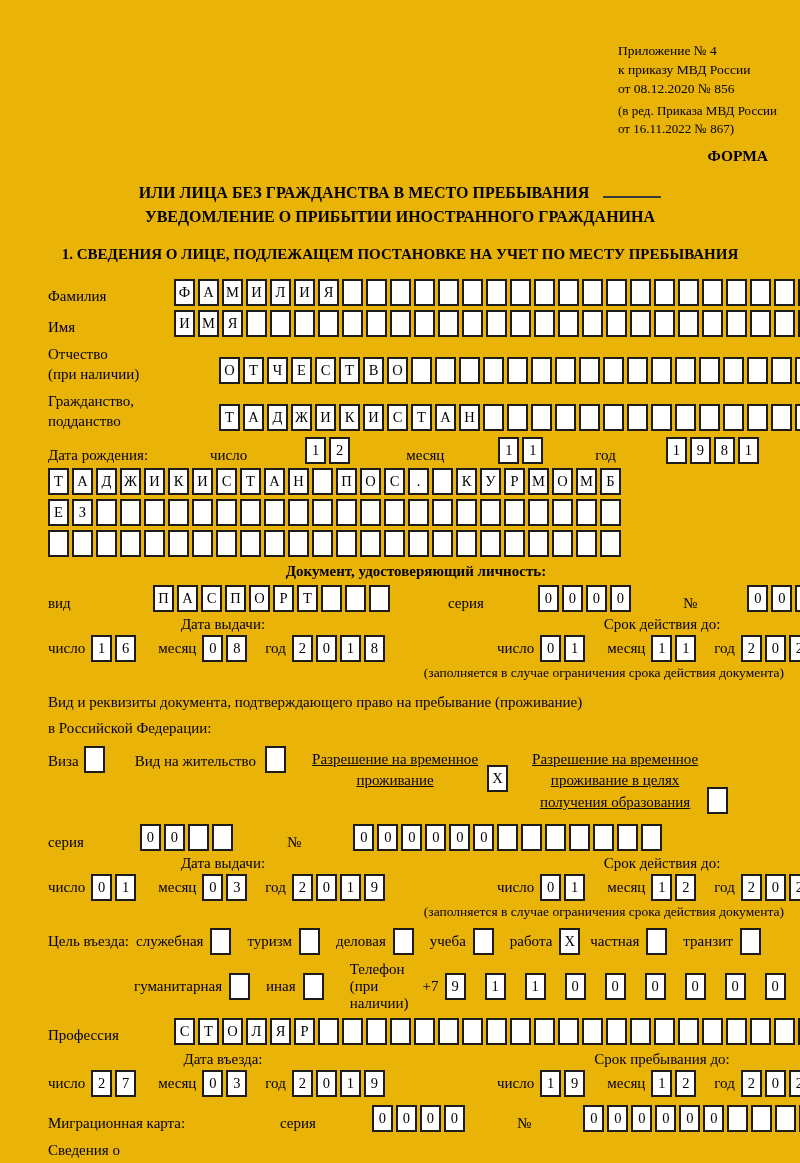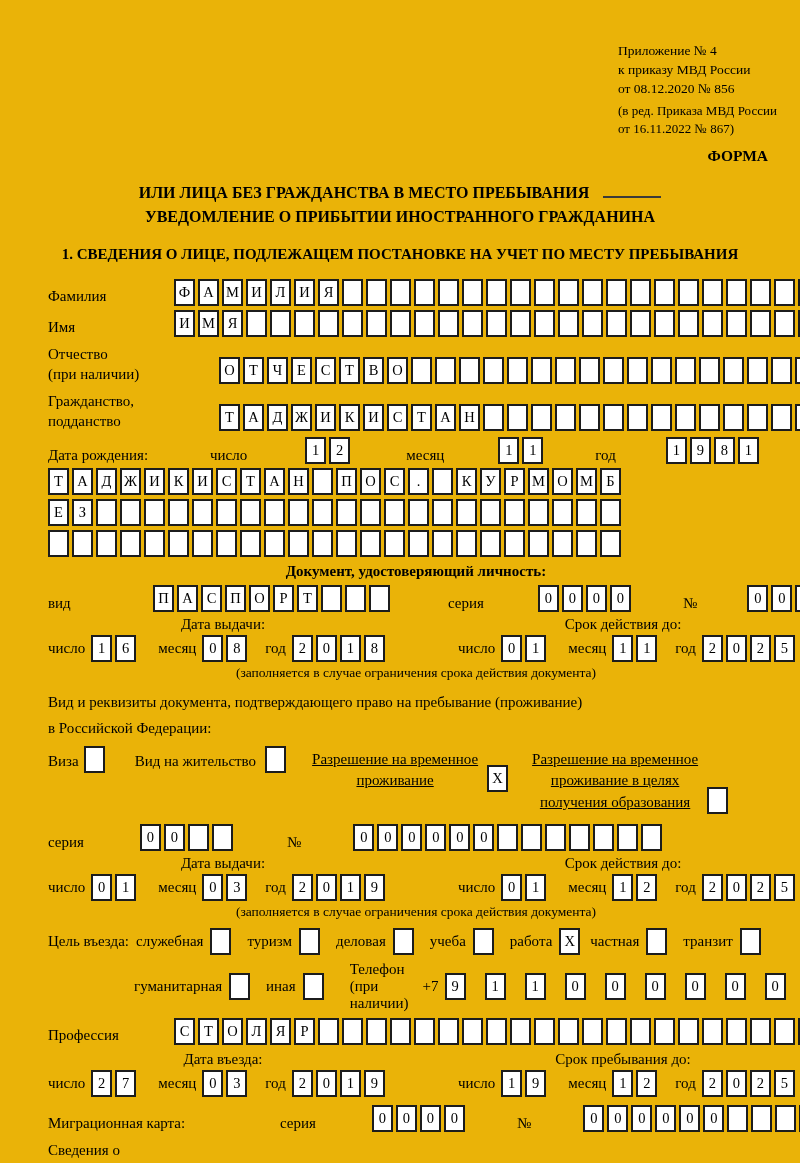--- a/index.html
+++ b/index.html
@@ -32,31 +32,31 @@
     width:21px;height:27px;
     border:2px solid #1c1c1c;
     text-align:center;line-height:23px;font-size:14.5px;
     background:#fff;
   }
   .stack{display:flex;flex-direction:column;gap:4px;}
   .inlbl{flex:none;padding-top:3px;}
   
   .docheading{text-align:center;font-weight:bold;margin:6px 0 5px;}
   
-  .datepair{display:flex;margin-bottom:2px;}
+  .datepair{display:flex;margin-bottom:2px;gap:39px;}
   .dblock{display:flex;flex-direction:column;}
   .dblock.left{width:410px;flex:none;}
   .dtitle{text-align:center;margin-bottom:2px;}
   .dblock.left .dtitle{width:350px;}
   .dblock.right .dtitle{width:330px;}
   .dline{display:flex;align-items:center;}
   .dline .dl{padding:0 6px 0 0;}
   .dline .cells{margin-right:10px;}
   .dline .cells:last-child{margin-right:0;}
-  .note{text-align:center;font-size:13.5px;margin:3px 0 8px;}
+  .note{text-align:right;font-size:13.5px;margin:3px 0 8px;}
   .intro{white-space:pre-line;line-height:1.75;margin-bottom:4px;}
   
   .resopts{display:flex;align-items:flex-start;margin-bottom:10px;}
   .ropt{display:flex;align-items:flex-end;}
   .ropt-label{white-space:pre-line;padding-top:3px;line-height:1.45;}
   .ropt-label.centered{text-align:center;text-decoration:underline;}
   .ropt .cell{margin-left:9px;}
   
   .optrow{display:flex;align-items:center;margin-bottom:6px;flex-wrap:nowrap;}
   .optrow .olabel{margin-right:7px;}

